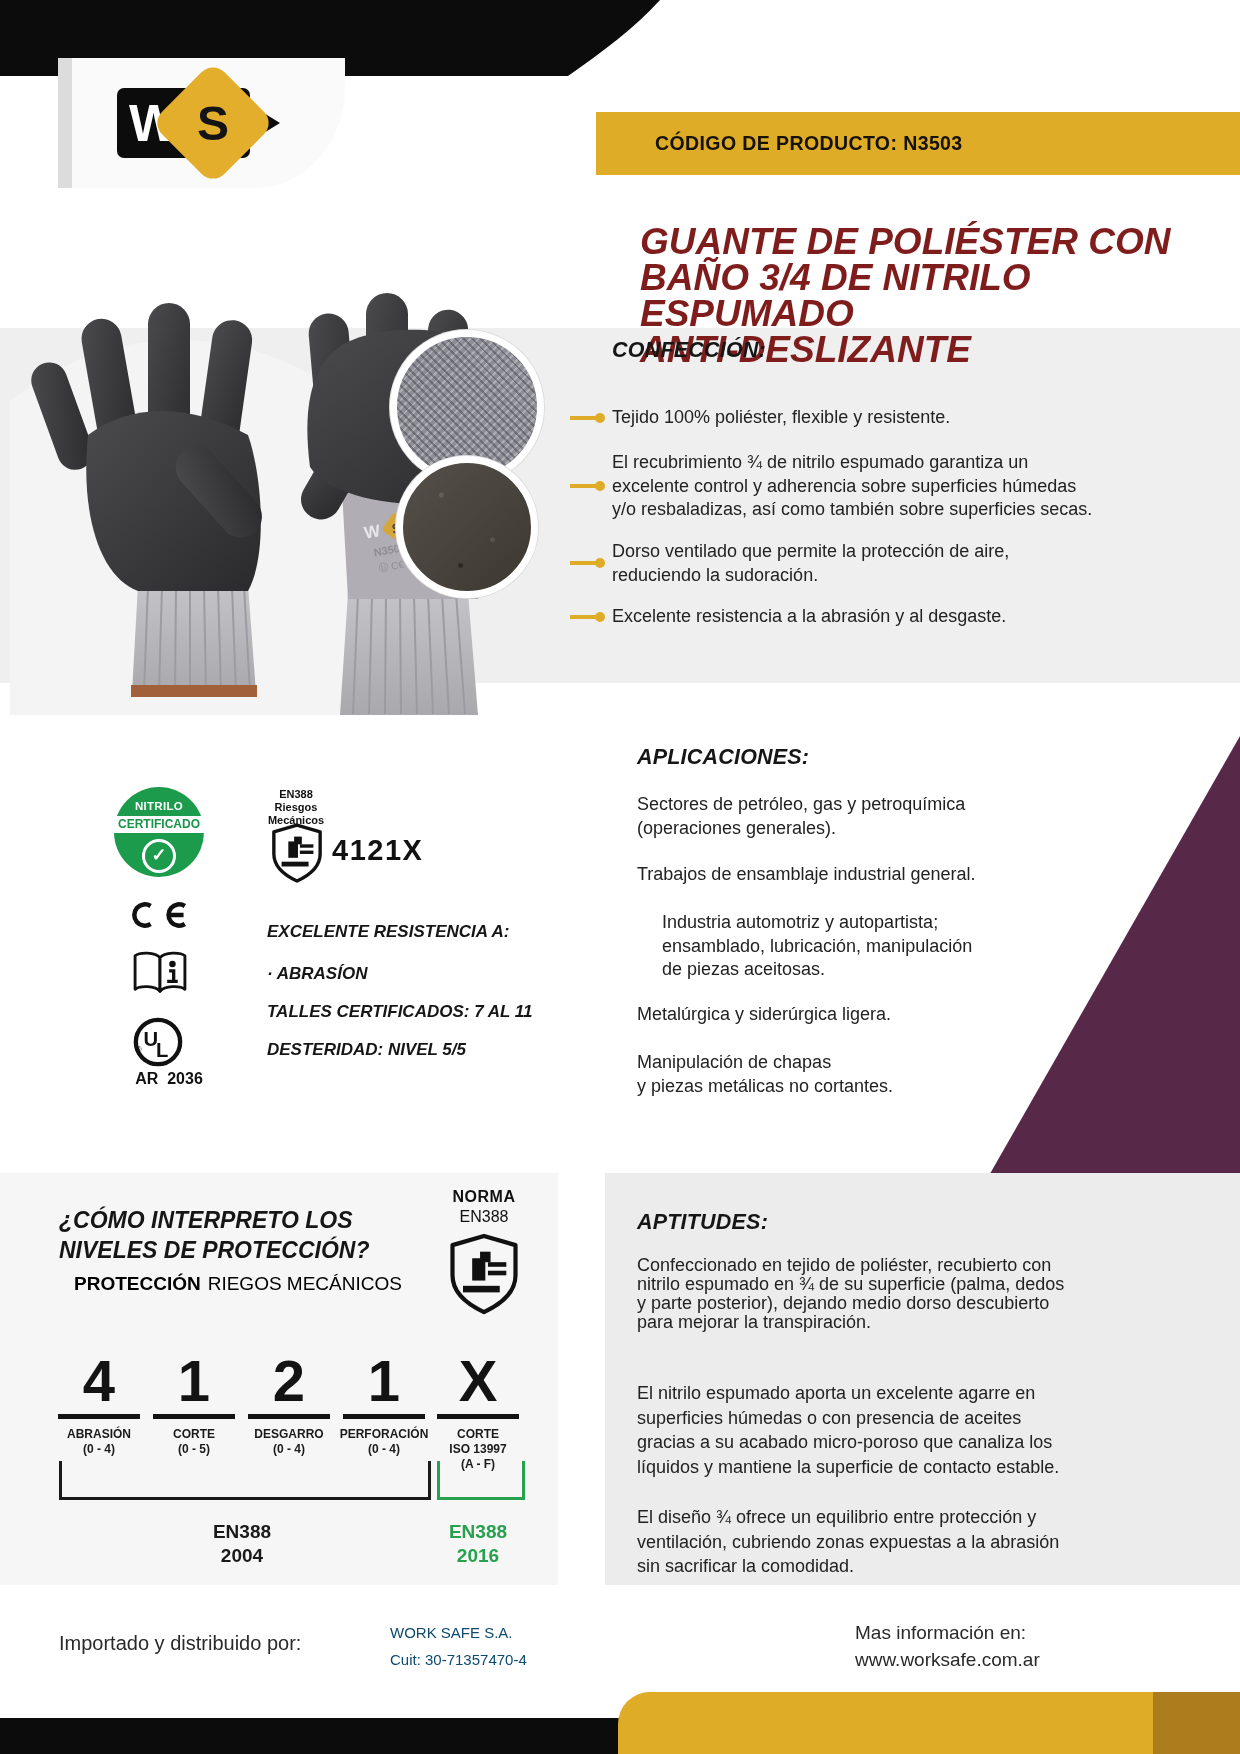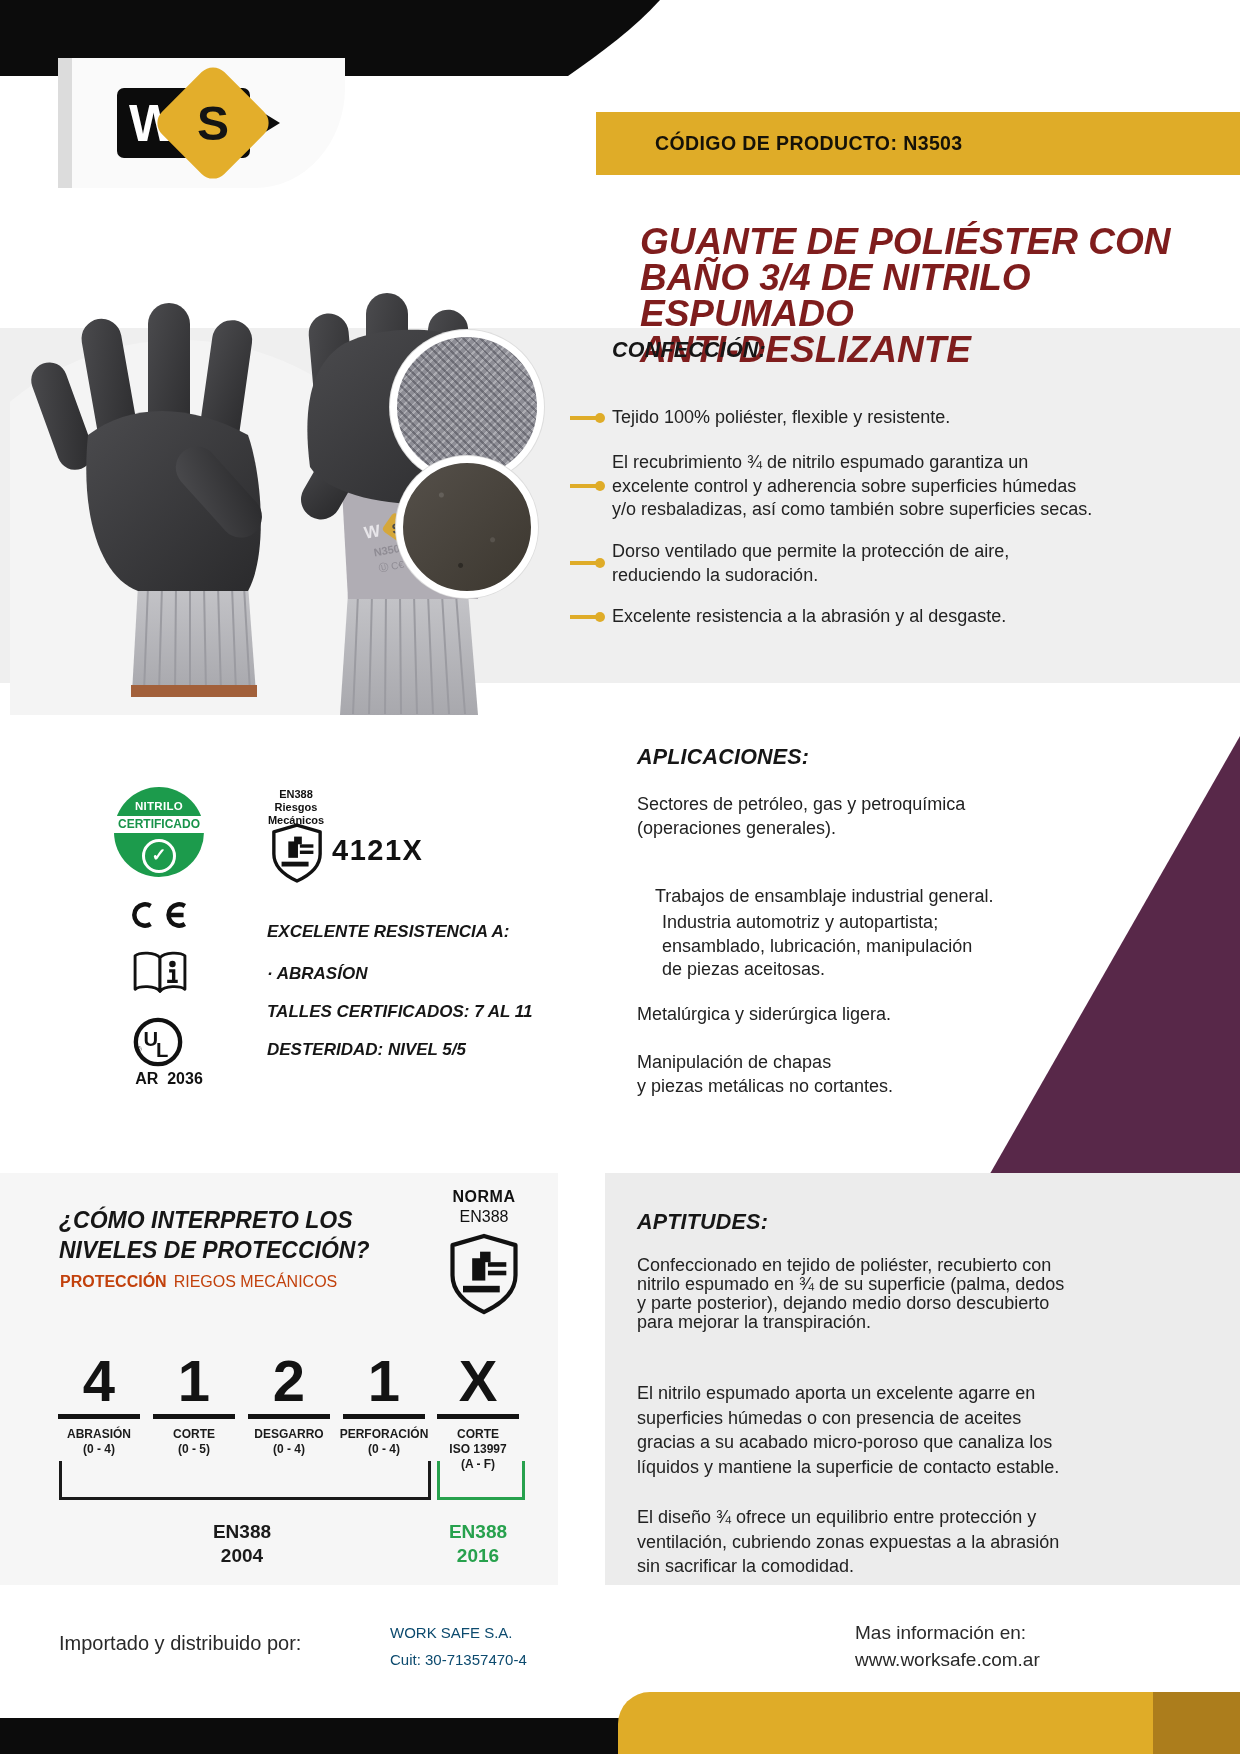--- a/index.html
+++ b/index.html
@@ -69,30 +69,30 @@
   #ce-icon{left:128px;top:893px;} #book-icon{left:130px;top:950px;} #ul-icon{left:132px;top:1016px;}
   #ar2036{left:114px;top:1070px;width:110px;text-align:center;font-size:16px;font-weight:700;color:#111;}
   #en388-mini-label{left:246px;top:788px;width:100px;text-align:center;font-size:11px;font-weight:700;line-height:13px;color:#111;}
   #shield-small{left:270px;top:822px;}
   #rating-4121x{left:332px;top:834px;font-size:29px;font-weight:700;letter-spacing:1.5px;color:#111;}
   .resist-line{position:absolute;left:267px;font-size:17px;font-weight:700;font-style:italic;color:#161616;}
   #resist-1{top:922px;} #resist-2{top:964px;} #resist-3{top:1002px;} #resist-4{top:1040px;}
 
   
   #aplicaciones-heading{left:637px;top:745px;}
-  #apl-p1{left:637px;top:793px;} #apl-p2{left:655px;top:863px;margin-top:22px;} #apl-p3{left:637px;top:911px;margin-left:25px;}
+  #apl-p1{left:637px;top:793px;} #apl-p2{left:637px;top:863px;} #apl-p3{left:637px;top:911px;margin-left:25px;}
   #apl-p4{left:637px;top:1003px;} #apl-p5{left:637px;top:1051px;}
   #purple-triangle{left:980px;top:736px;width:260px;height:437px;background:#582849;
     clip-path:polygon(100% 0,100% 100%,4% 100%);z-index:1;}
 
   
   #panel-left{left:0;top:1173px;width:558px;height:412px;background:#F6F6F6;z-index:1;}
   #panel-right{left:605px;top:1173px;width:635px;height:412px;background:#ECECEC;z-index:1;}
   #como-heading{left:59px;top:1205px;font-size:23px;font-weight:700;font-style:italic;line-height:30px;color:#161616;z-index:2;}
-  #proteccion-line{left:60px;top:1273px;font-size:16px;color:#c2410c;z-index:2;}
+  #proteccion-line{left:74px;top:1273px;font-size:19px;color:#000000;z-index:2;}
   #proteccion-line .bold{font-weight:700;}
   #proteccion-line .rest{margin-left:7px;}
   #norma-label{left:434px;top:1188px;width:100px;text-align:center;z-index:2;color:#111;}
   #norma-label .l1{font-size:16px;font-weight:700;letter-spacing:.5px;text-align:center;}
   #norma-label .l2{font-size:16px;margin-top:2px;}
   #shield-norma{left:447px;top:1232px;z-index:2;}
   .level{position:absolute;top:1352px;width:96px;text-align:center;z-index:2;}
   .level-value{font-size:58px;font-weight:700;line-height:58px;color:#131313;}
   .level-bar{width:82px;height:5px;background:#131313;margin:4px auto 8px;}
   .level-label,.level-range{font-size:12px;font-weight:700;line-height:15px;color:#1a1a1a;}

